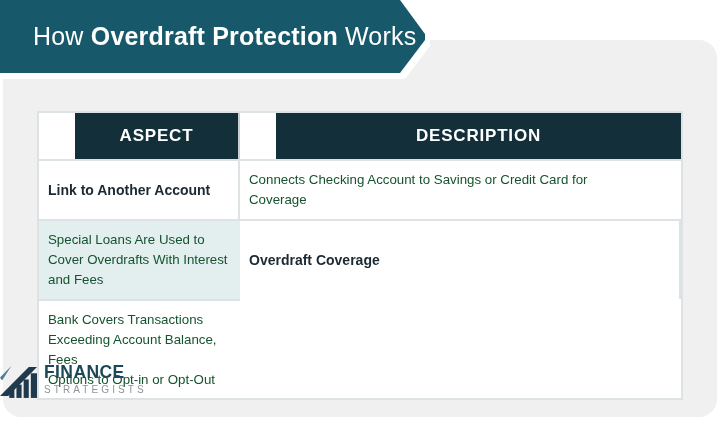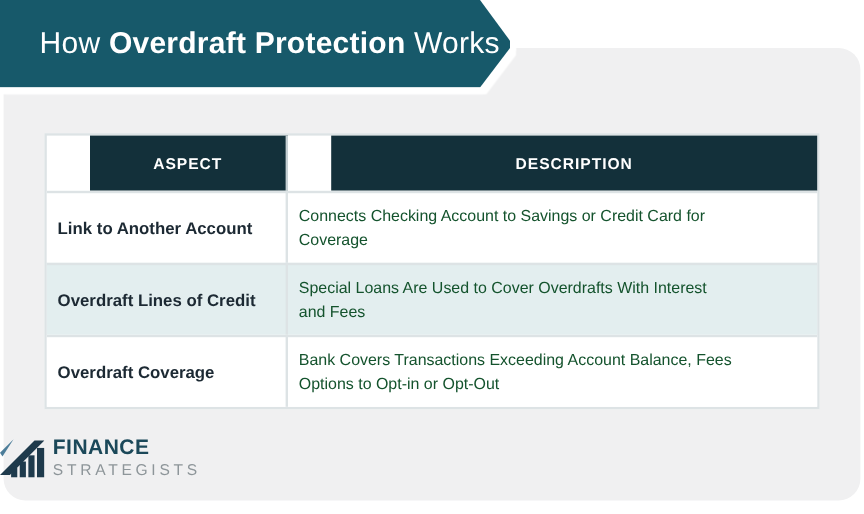--- a/index.html
+++ b/index.html
@@ -49,21 +49,21 @@
     z-index:2;
     display:grid;
     grid-template-columns:201px 1fr;
     background:#ffffff;
     border:2px solid #dde3e5;
   }
   .th {
     background:#13303a;
     color:#ffffff;
     font-weight:bold;
-    font-size:13px;
+    font-size:17px;
     letter-spacing:0.8px;
     height:46px;
     display:flex; align-items:center; justify-content:center;margin-left:36px;
   }
   .th.col1 { border-right:2px solid #c6d0d3; }
   .cell {
     min-height:59px;
     padding:9px 10px 9px 9px;
     display:flex; align-items:center;
     border-top:2px solid #dde3e5;
@@ -95,21 +95,21 @@
   }
   .logo-icon { width:37px; height:33px; display:block; margin-top:1px; }
   .logo-name {
     font-size:17.5px;
     font-weight:bold;
     color:#1b4859;
     letter-spacing:0.4px;
     line-height:1;
   }
   .logo-tagline {
-    font-size:13px;
+    font-size:10px;
     color:#8d9599;
     letter-spacing:3.1px;
     margin-top:3px;
     line-height:1;
   }
 </style>
 </head>
 <body>
 
 <div class="card"></div>
@@ -125,23 +125,20 @@
   <div class="th">DESCRIPTION</div>
 
   <div class="cell col1">
     <span class="aspect-text">Link to Another Account</span>
   </div>
   <div class="cell">
     <span class="desc-text">Connects Checking Account to Savings or Credit Card for
 Coverage</span>
   </div>
 
-  <div class="cell col1 row-tint">
-    <span class="aspect-text">Overdraft Lines of Credit</span>
-  </div>
   <div class="cell row-tint">
     <span class="desc-text">Special Loans Are Used to Cover Overdrafts With Interest
 and Fees</span>
   </div>
 
   <div class="cell col1">
     <span class="aspect-text">Overdraft Coverage</span>
   </div>
   <div class="cell">
     <span class="desc-text">Bank Covers Transactions Exceeding Account Balance, Fees

